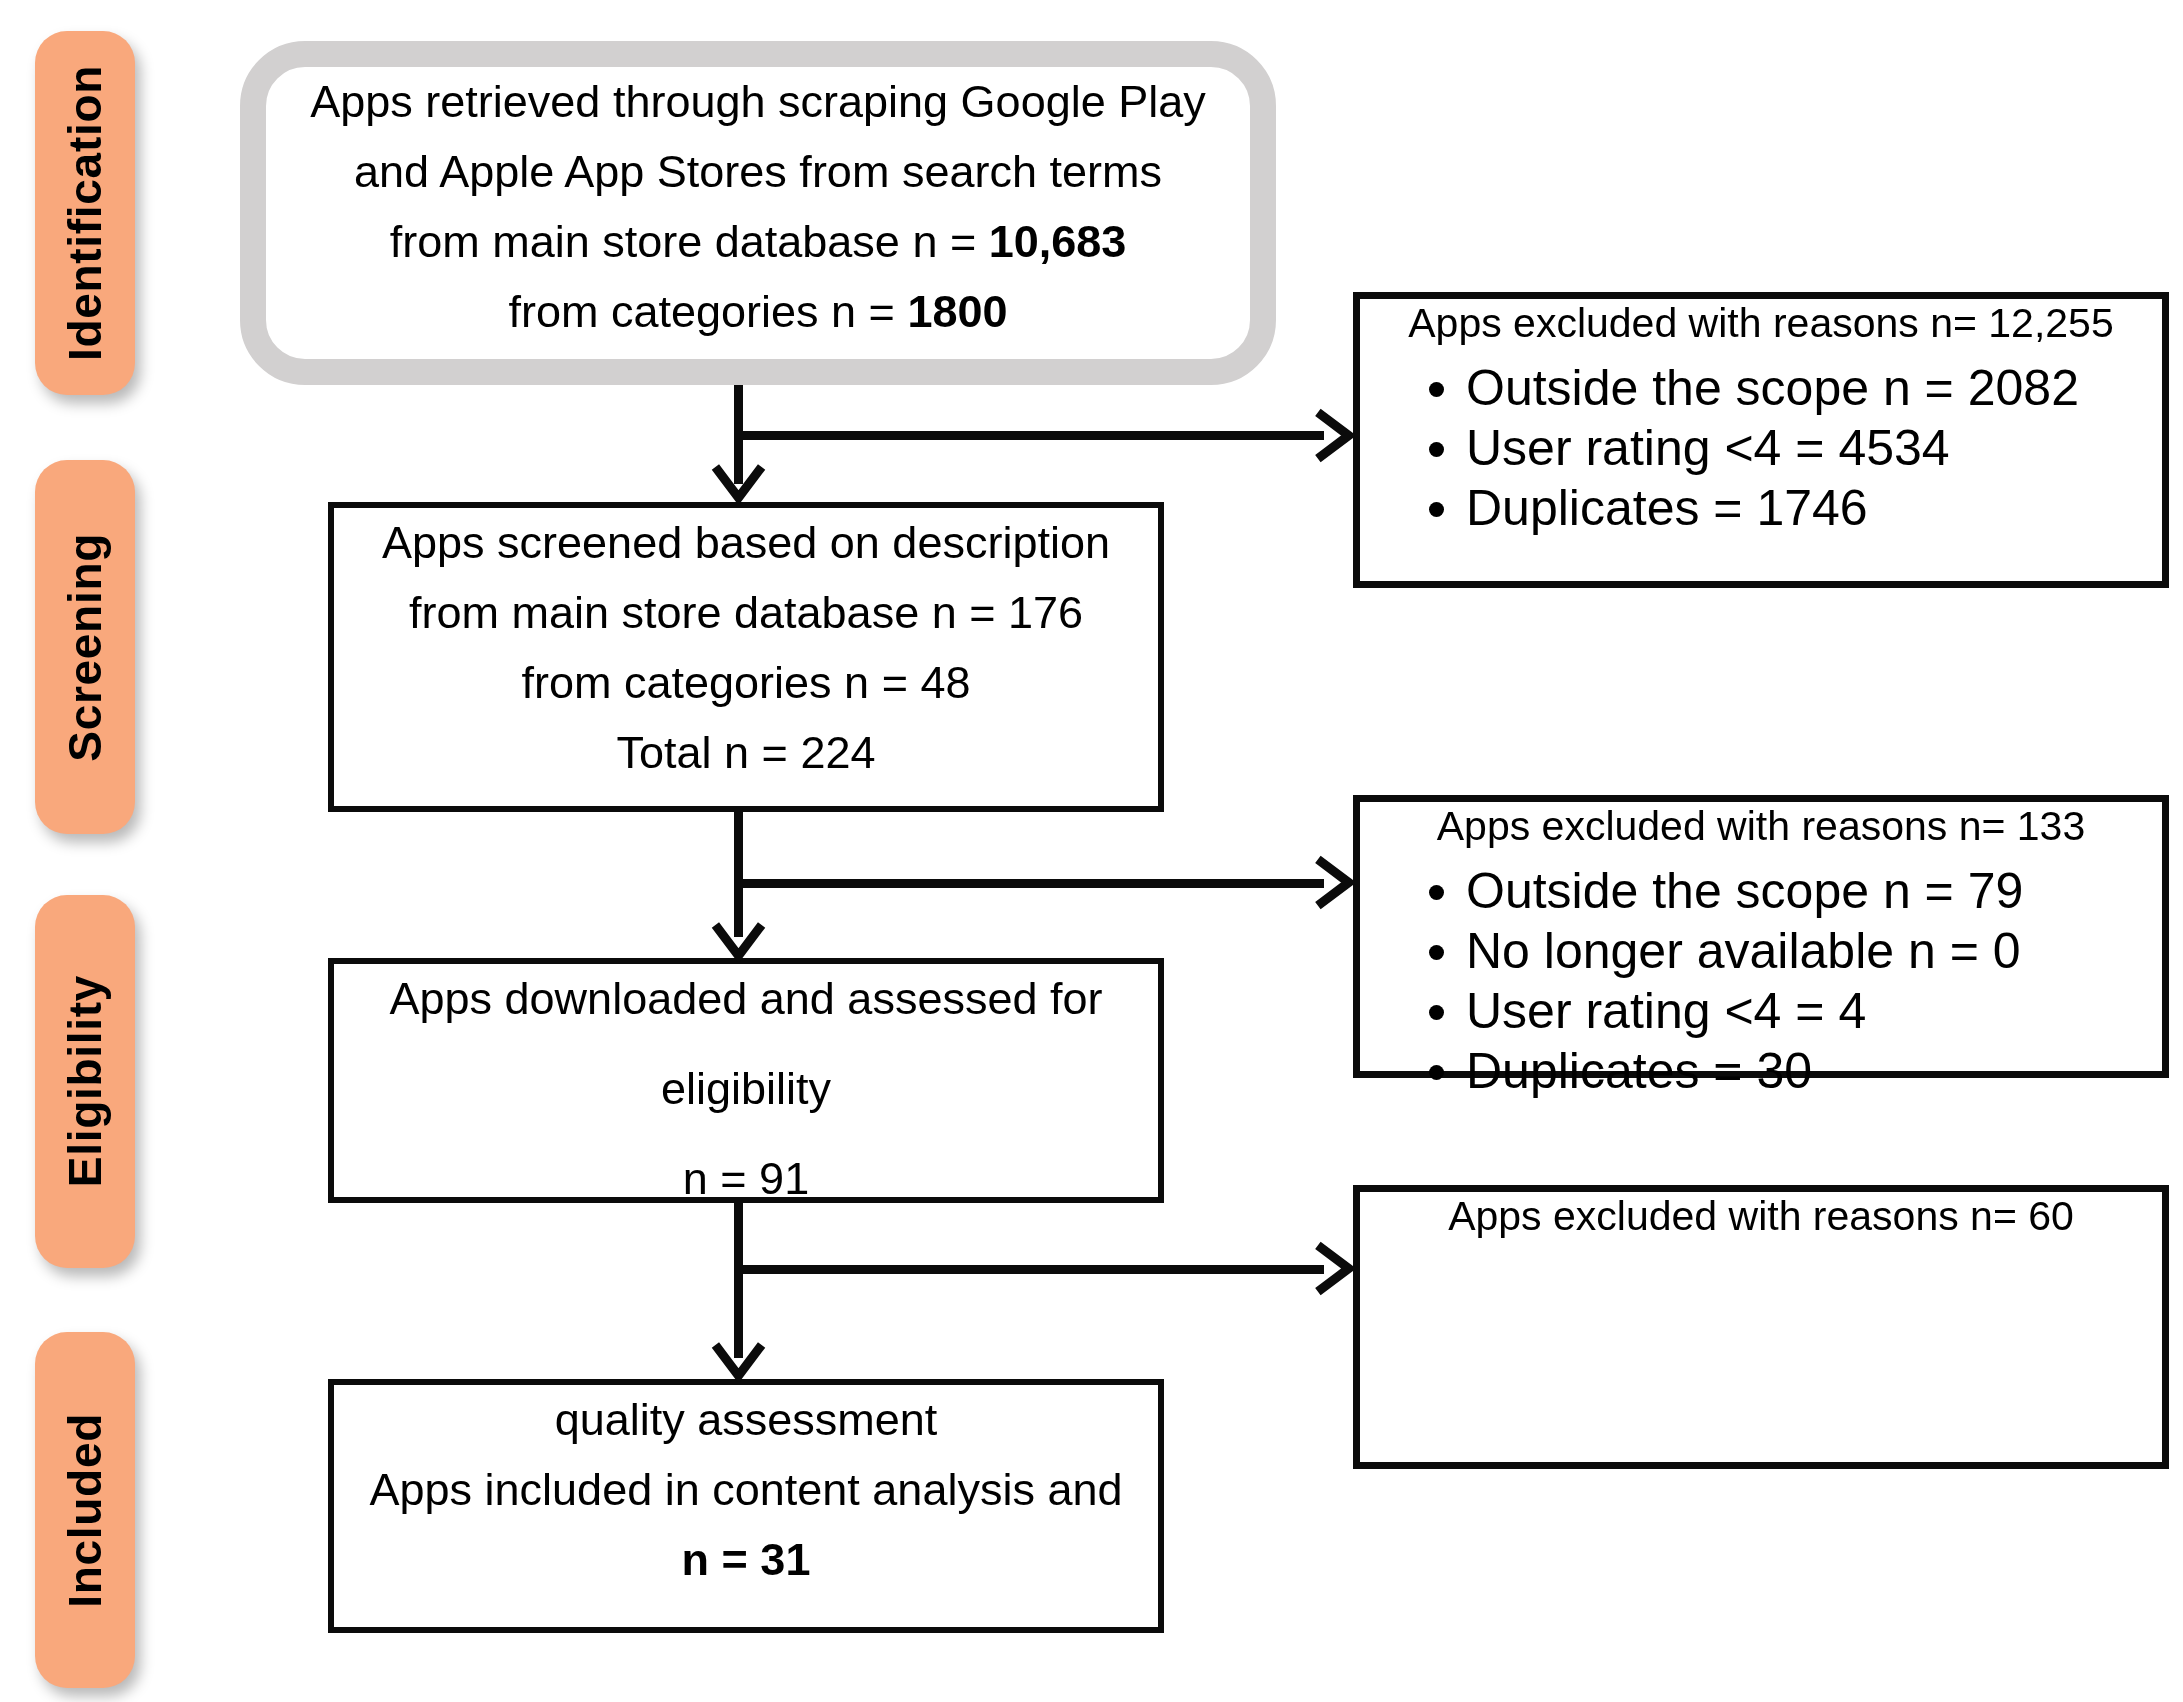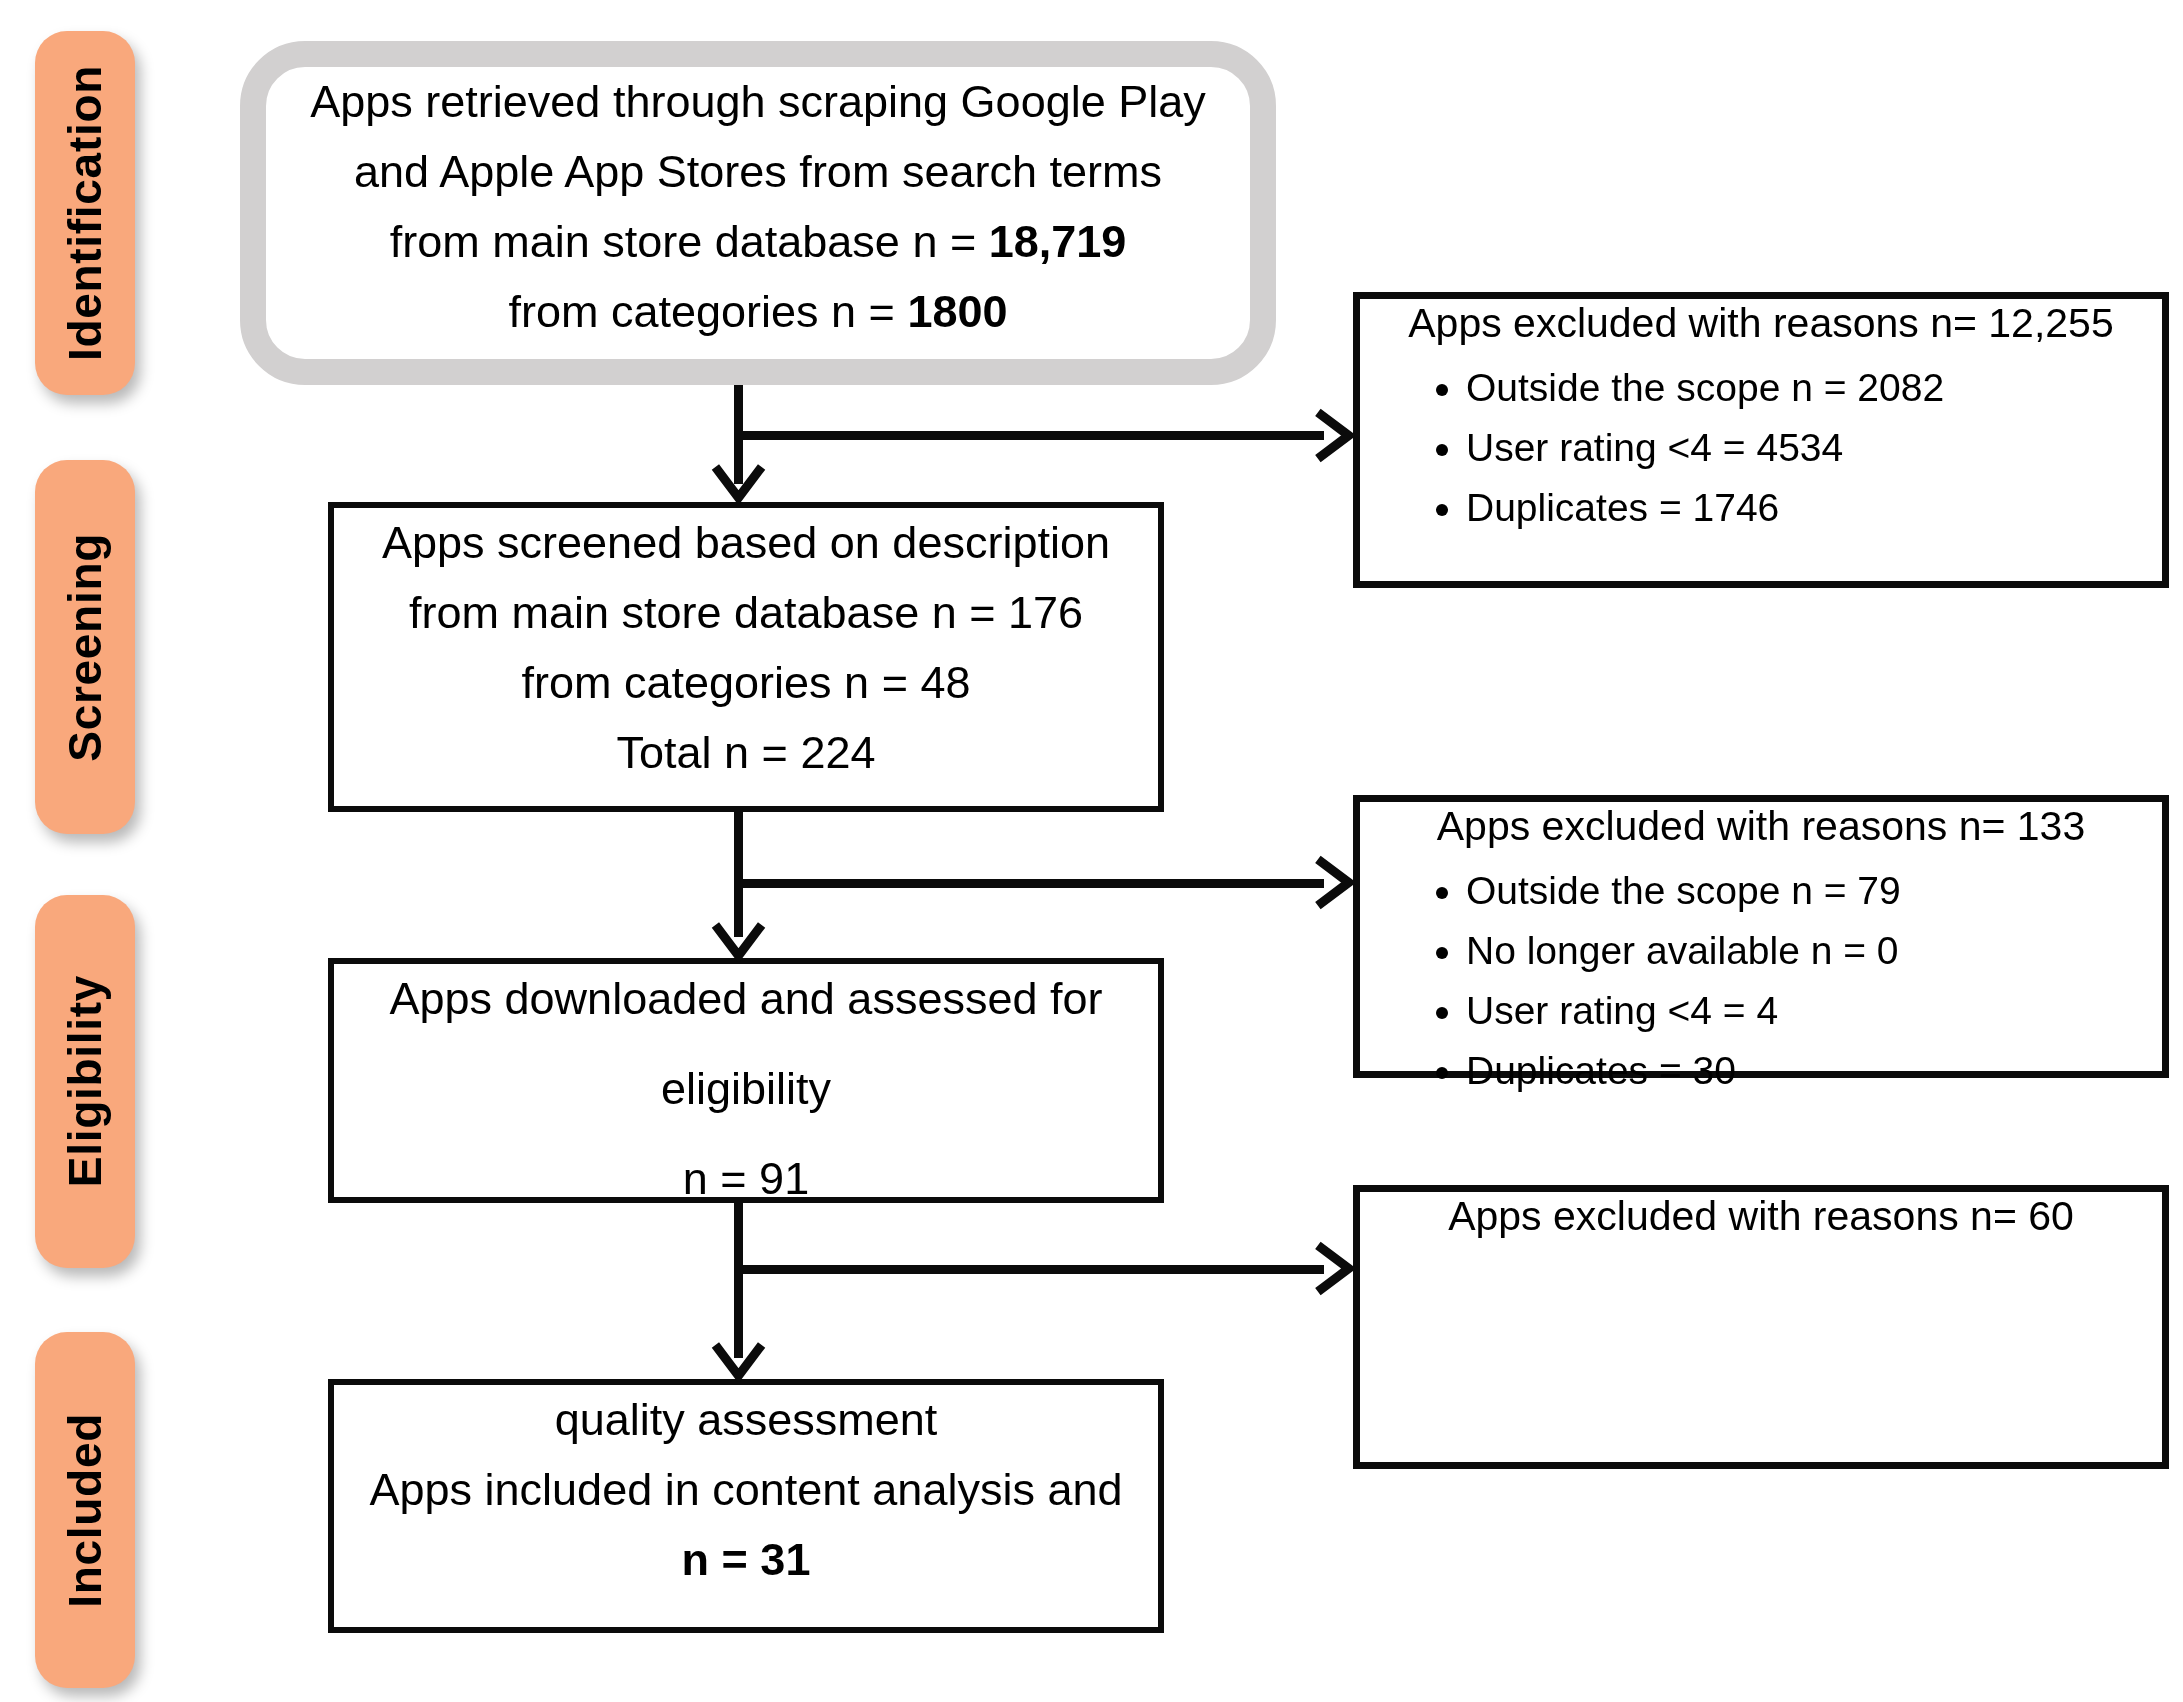--- a/index.html
+++ b/index.html
@@ -79,21 +79,21 @@
   #excl-3 { top:1185px; height:284px;gap:12px; }
   .excl-title {
     text-align:center;
     font-size:41px;
     line-height:49px;
     margin:0 14px 7px 14px;
   }
   .excl-list {
     margin:10px 0 0 0;
     padding-left:106px;
-    font-size:39px;
+    font-size:50px;
     list-style-type:disc;
   }
   .excl-list li { margin-bottom:14px; line-height:46px; }
 
   
   .vline, .hline { position:absolute; background:#0b0b0b; }
   .vline { width:9.2px; left:734px; }
   #v1 { top:385px;  height:99px; }
   #v2 { top:812px; height:125px; }
   #v3 { top:1203px; height:155px; }
@@ -123,21 +123,21 @@
   <div class="stage" id="stage-eligibility">
     <span class="vtext">Eligibility</span>
   </div>
   <div class="stage" id="stage-included">
     <span class="vtext">Included</span>
   </div>
 
   <div class="flow-box" id="box-identification">
     <div class="line"><span>Apps retrieved through scraping Google Play</span></div>
     <div class="line"><span>and Apple App Stores from search terms</span></div>
-    <div class="line"><span>from main store database n = </span><span class="bold">18,719</span></div>
+    <div class="line"><span>from main store database n = </span><span class="bold">10,683</span></div>
     <div class="line"><span>from categories n = </span><span class="bold">1800</span></div>
   </div>
 
   <div class="flow-box rect" id="box-screening">
     <div class="line">Apps screened based on description</div>
     <div class="line">from main store database n = 176</div>
     <div class="line">from categories n = 48</div>
     <div class="line">Total n = 224</div>
   </div>
 

